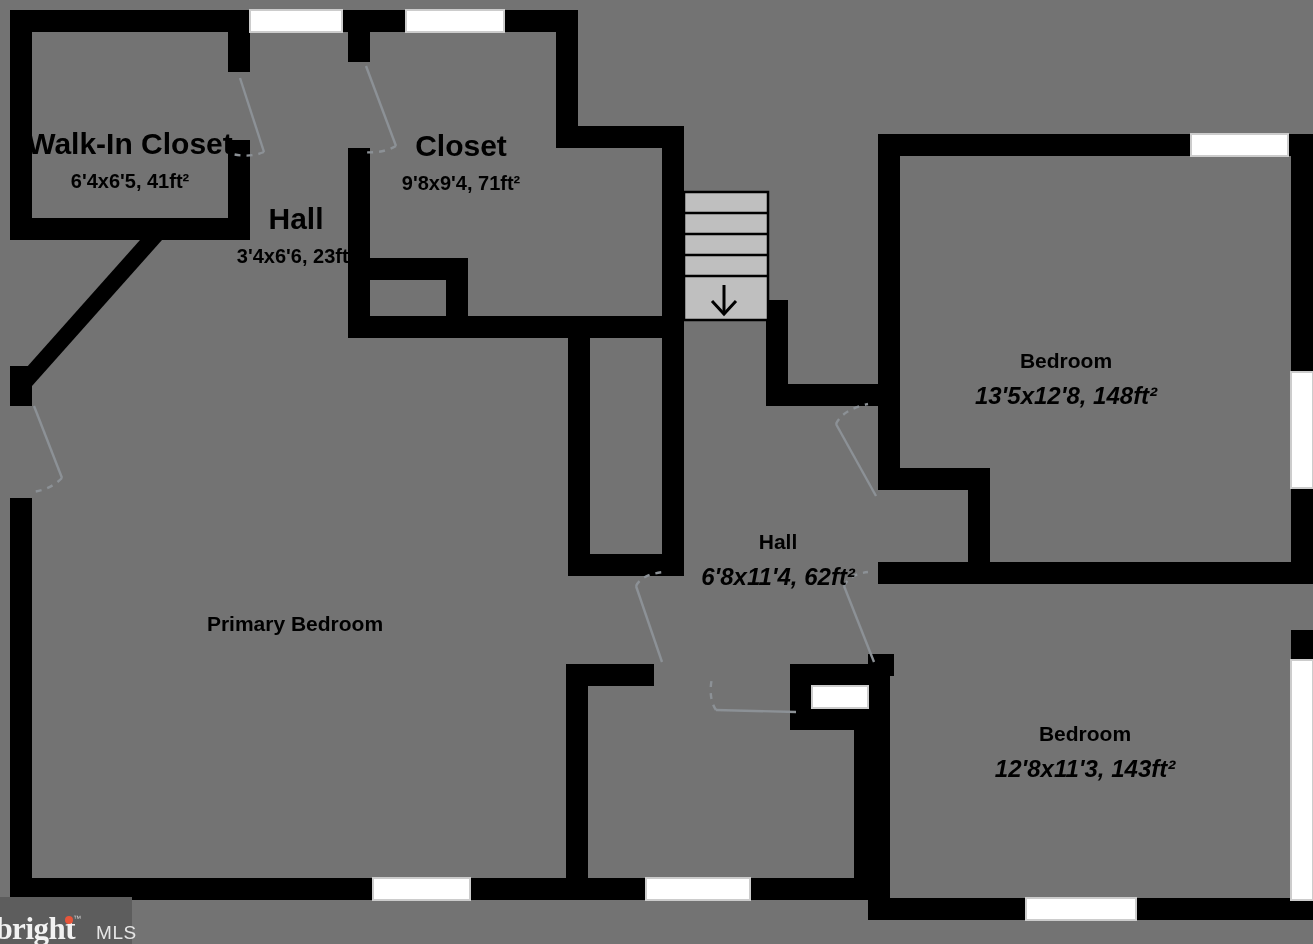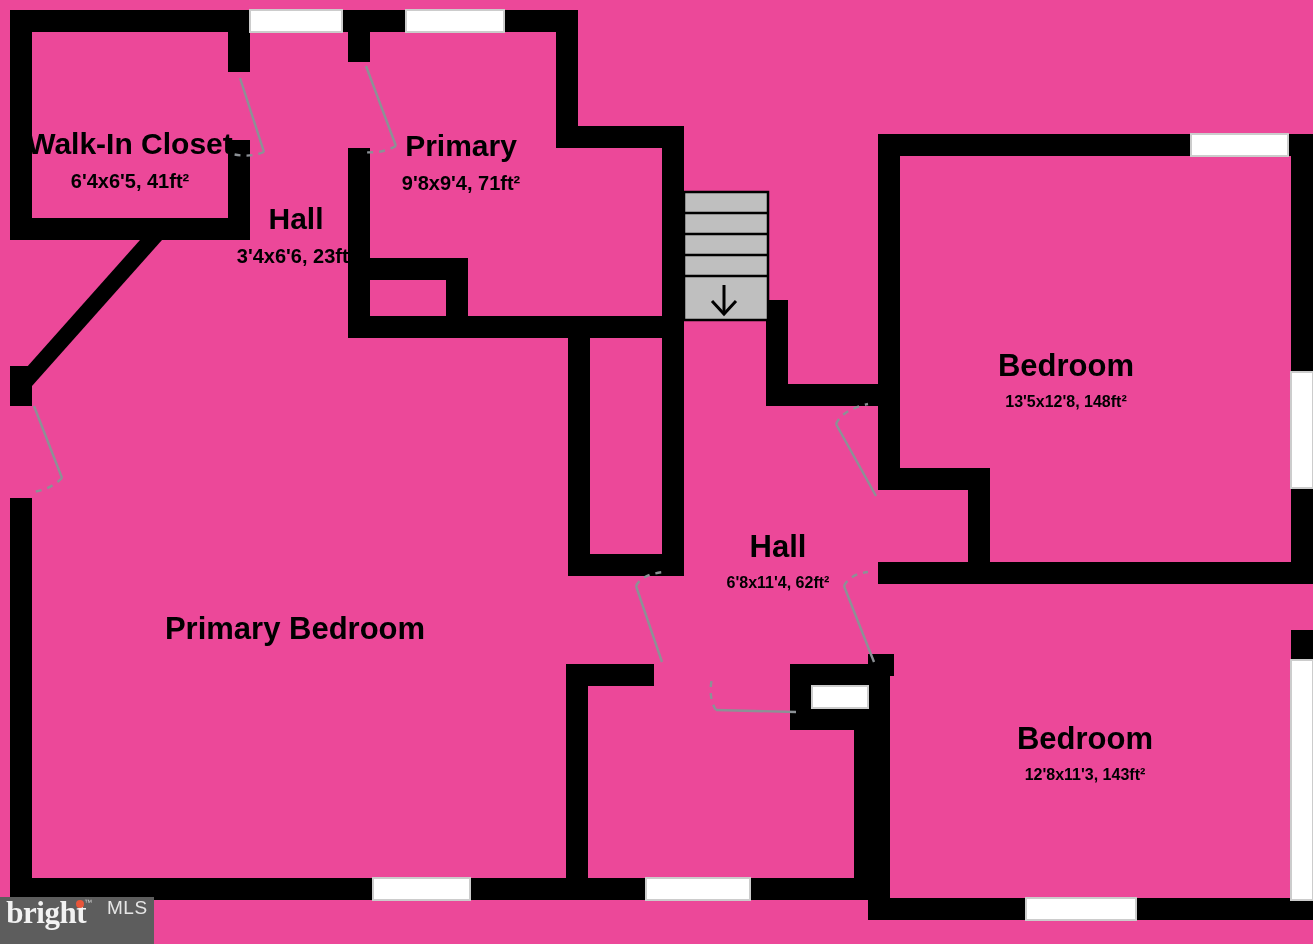--- a/index.html
+++ b/index.html
@@ -8,21 +8,21 @@
     padding: 0;
     background: #ffffff;
   }
   body {
     font-family: "Liberation Sans", sans-serif;
   }
   #plan-root {
     position: relative;
     width: 1313px;
     height: 944px;
-    background: #ec4899;
+    background: #737373;
     overflow: hidden;
   }
   #plan-svg {
     position: absolute;
     left: 0;
     top: 0;
     width: 1313px;
     height: 944px;
   }
   .room-label {
@@ -42,32 +42,32 @@
   .room-dims {
     display: block;
     font-family: "Liberation Sans", sans-serif;
     font-weight: bold;
     color: #000000;
     line-height: 1.15;
     margin-top: 10px;
   }
   .sz-lg .room-name { font-size: 30px; }
   .sz-lg .room-dims { font-size: 20px; }
-  .sz-md .room-name { font-size: 31px; }
-  .sz-md .room-dims { font-size: 16px; }
+  .sz-md .room-name { font-size: 21px; }
+  .sz-md .room-dims { font-size: 24px; font-style: italic; }
 
   #brand-badge {
     position: absolute;
     left: 0;
     bottom: 0;
-    width: 154px;
+    width: 132px;
     height: 47px;
     background: #5d5d5d;
     display: flex;
-    align-items: flex-start;
+    align-items: flex-end;
     justify-content: center;
     gap: 5px;
   }
   .brand-bright-wrap {
     position: relative;
     display: inline-block;
   }
   .brand-bright {
     font-family: "Liberation Serif", serif;
     font-size: 31px;
@@ -220,21 +220,21 @@
     </g>
 
   </svg>
 
   <div class="room-label sz-lg" style="left:130px; top:128px;">
     <span class="room-name">Walk-In Closet</span>
     <span class="room-dims">6'4x6'5, 41ft²</span>
   </div>
 
   <div class="room-label sz-lg" style="left:461px; top:130px;">
-    <span class="room-name">Primary</span>
+    <span class="room-name">Closet</span>
     <span class="room-dims">9'8x9'4, 71ft²</span>
   </div>
 
   <div class="room-label sz-lg" style="left:296px; top:203px;">
     <span class="room-name">Hall</span>
     <span class="room-dims">3'4x6'6, 23ft²</span>
   </div>
 
   <div class="room-label sz-md" style="left:1066px; top:350px;">
     <span class="room-name">Bedroom</span>

